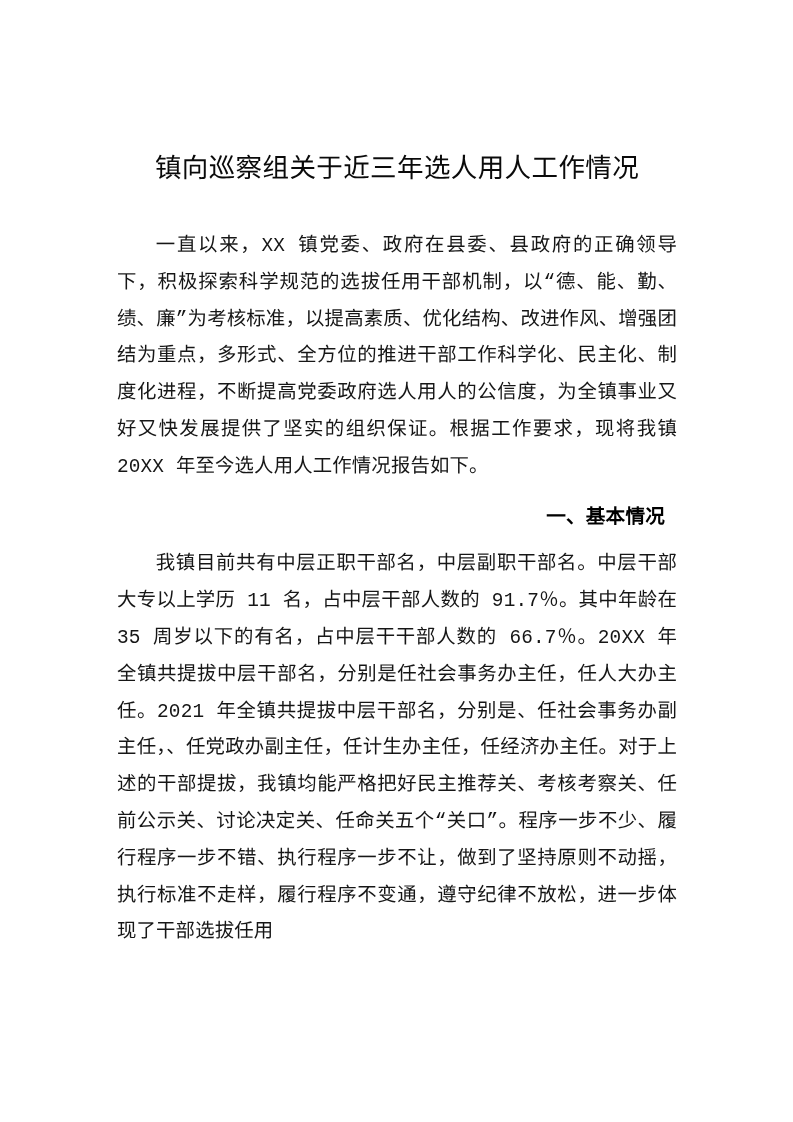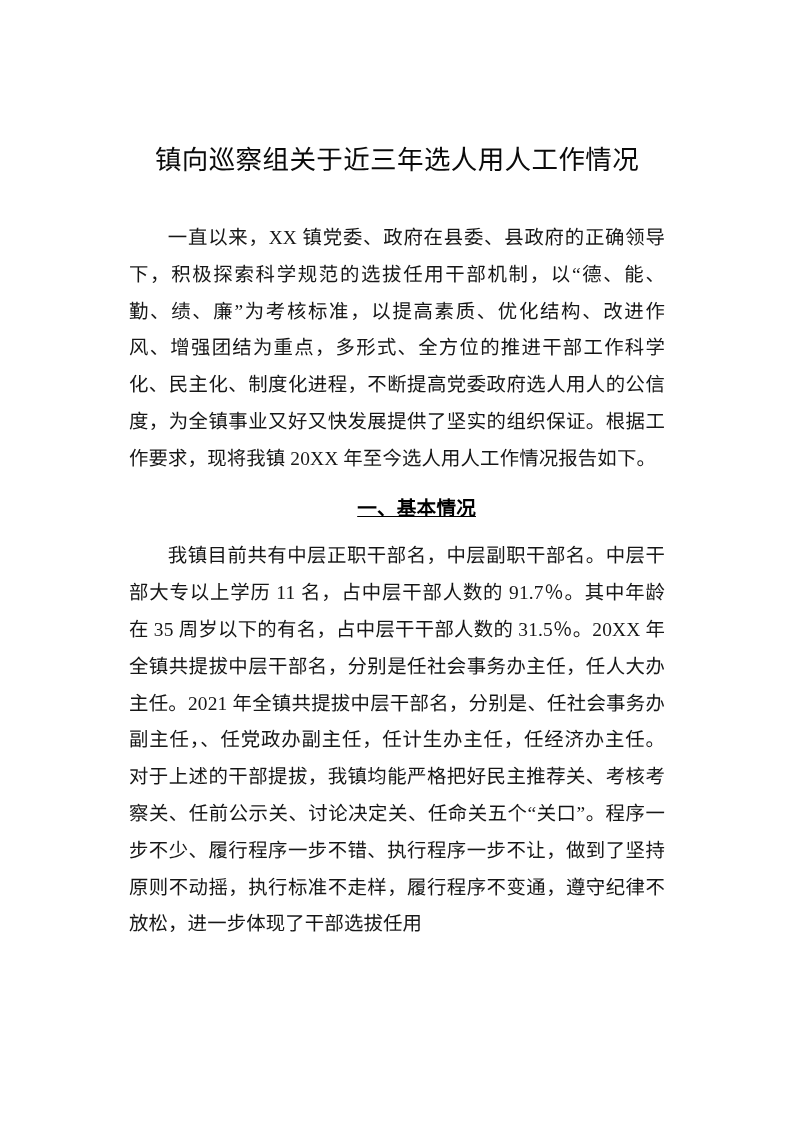--- a/index.html
+++ b/index.html
@@ -23,21 +23,21 @@
     width: 793px;
     height: 1122px;
     background: #ffffff;
     box-sizing: border-box;
   }
 
   
   .content {
     position: absolute;
     left: 117px;
-    top: 8px;
+    top: 16px;
     width: 560px;
   }
 
   
   .doc-title {
     margin: 0;
     padding-top: 128px;
     font-family: "Liberation Serif", "DejaVu Serif", serif;
     font-size: 26.5px;
     font-weight: 400;
@@ -51,62 +51,61 @@
     display: block;
     white-space: nowrap;
   }
 
   .doc-title .title-line-2 {
     margin-top: 1px;
   }
 
   
   .body-para {
-    margin: 12px;
-    font-family: Liberation Serif, serif;
+    margin: 0;
+    font-family: Liberation Mono, monospace;
     font-size: 19.4px;
     font-weight: 400;
     line-height: 36.8px;
     text-align: justify;
     text-justify: inter-ideograph;
     text-indent: 2em;
     color: #161616;
     letter-spacing: 0.15px;
   }
 
   .para-first {
     margin-top: 36px;
   }
 
   
   .section-heading {
-    margin: 0;
+    margin: 12px;
     font-family: "Liberation Sans", "DejaVu Sans", sans-serif;
     font-size: 19.6px;
     font-weight: 700;
     line-height: 36.8px;
     text-indent: 2em;
-    text-align: center;
+    text-align: right;
     color: #000000;
     letter-spacing: 0.2px;
-    text-decoration: underline;
   }
 </style>
 </head>
 <body>
 
 <div class="page">
 
   <div class="content">
 
     <h1 class="doc-title">
       <span class="title-line title-line-1">镇向巡察组关于近三年选人用人工作情况</span>
     </h1>
 
     <p class="body-para para-first">一直以来，XX 镇党委、政府在县委、县政府的正确领导下，积极探索科学规范的选拔任用干部机制，以“德、能、勤、绩、廉”为考核标准，以提高素质、优化结构、改进作风、增强团结为重点，多形式、全方位的推进干部工作科学化、民主化、制度化进程，不断提高党委政府选人用人的公信度，为全镇事业又好又快发展提供了坚实的组织保证。根据工作要求，现将我镇 20XX 年至今选人用人工作情况报告如下。</p>
 
     <h2 class="section-heading">一、基本情况</h2>
 
-    <p class="body-para">我镇目前共有中层正职干部名，中层副职干部名。中层干部大专以上学历 11 名，占中层干部人数的 91.7％。其中年龄在 35 周岁以下的有名，占中层干干部人数的 31.5％。20XX 年全镇共提拔中层干部名，分别是任社会事务办主任，任人大办主任。2021 年全镇共提拔中层干部名，分别是、任社会事务办副主任，、任党政办副主任，任计生办主任，任经济办主任。对于上述的干部提拔，我镇均能严格把好民主推荐关、考核考察关、任前公示关、讨论决定关、任命关五个“关口”。程序一步不少、履行程序一步不错、执行程序一步不让，做到了坚持原则不动摇，执行标准不走样，履行程序不变通，遵守纪律不放松，进一步体现了干部选拔任用</p>
+    <p class="body-para">我镇目前共有中层正职干部名，中层副职干部名。中层干部大专以上学历 11 名，占中层干部人数的 91.7％。其中年龄在 35 周岁以下的有名，占中层干干部人数的 66.7％。20XX 年全镇共提拔中层干部名，分别是任社会事务办主任，任人大办主任。2021 年全镇共提拔中层干部名，分别是、任社会事务办副主任，、任党政办副主任，任计生办主任，任经济办主任。对于上述的干部提拔，我镇均能严格把好民主推荐关、考核考察关、任前公示关、讨论决定关、任命关五个“关口”。程序一步不少、履行程序一步不错、执行程序一步不让，做到了坚持原则不动摇，执行标准不走样，履行程序不变通，遵守纪律不放松，进一步体现了干部选拔任用</p>
 
   </div>
 
 </div>
 
 </body></html>

